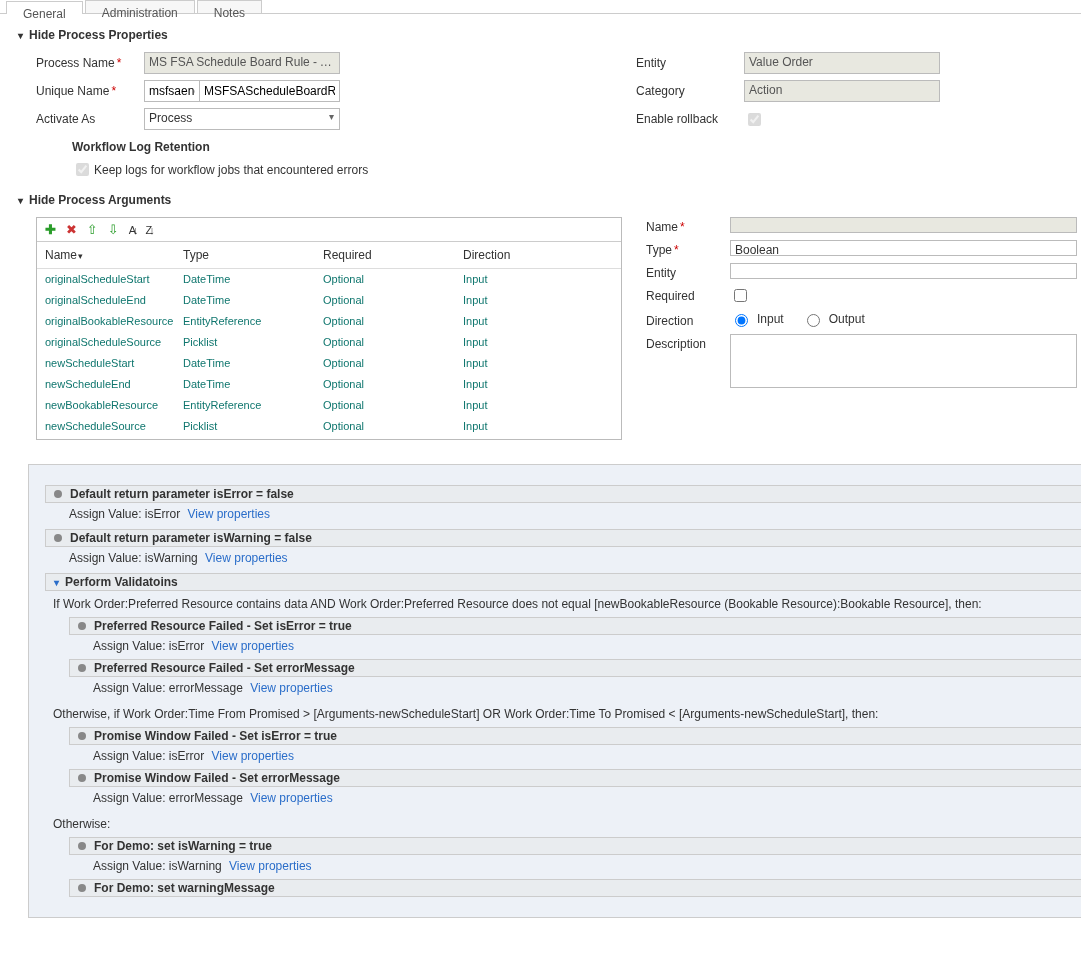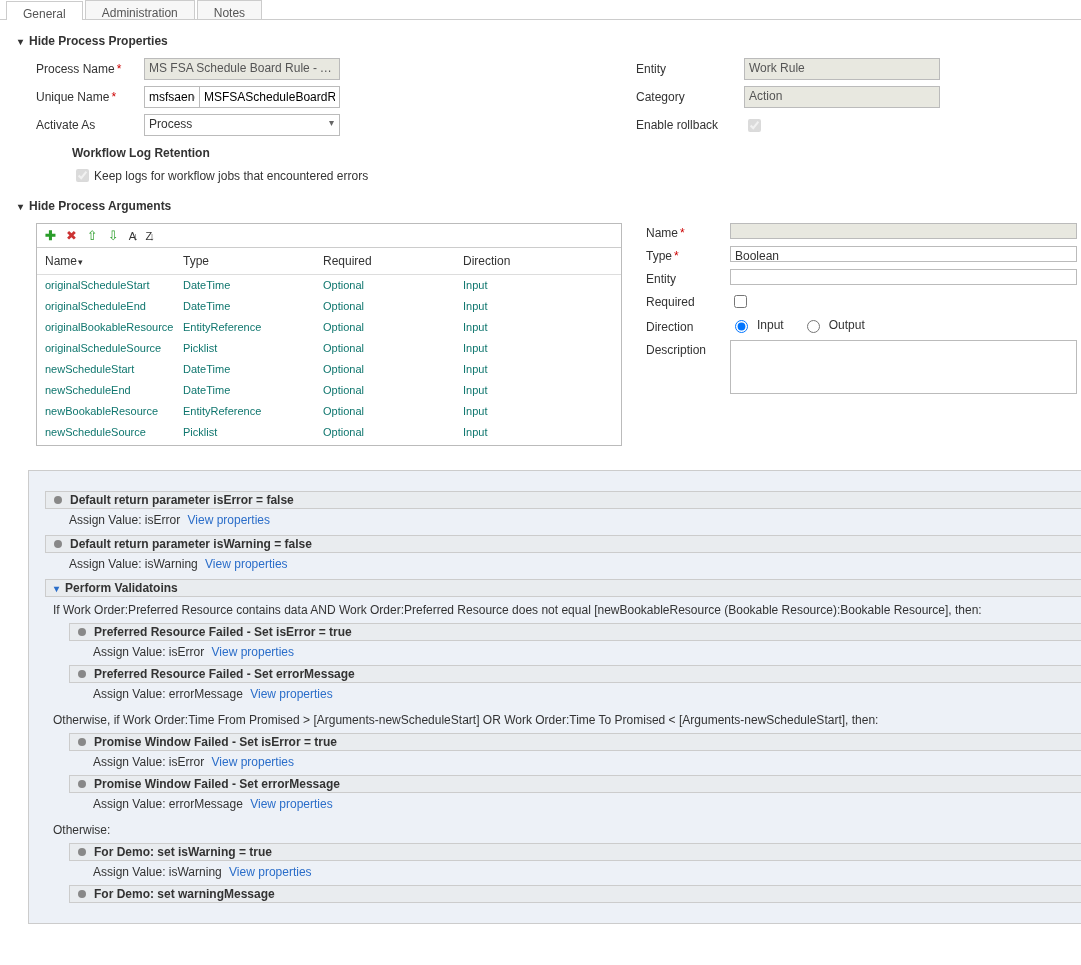--- a/index.html
+++ b/index.html
@@ -8,21 +8,21 @@
     font-family: "Segoe UI", Tahoma, sans-serif;
     font-size: 12px;
     color: #333;
     background: #fff;
     width: 1081px;
   }
   .tabs {
     display: flex;
     border-bottom: 1px solid #ccc;
     padding-left: 6px;
-    height: 20px;
+    height: 14px;
   }
   .tab {
     padding: 5px 16px 4px;
     border: 1px solid #ccc;
     border-bottom: none;
     margin-right: 2px;
     background: #f7f7f7;
     color: #555;
     cursor: pointer;
     font-size: 12px;
@@ -256,21 +256,21 @@
       <div class="wf-log-title">Workflow Log Retention</div>
       <div class="chk-row">
         <input type="checkbox" checked="" disabled="" style="">
         <span>Keep logs for workflow jobs that encountered errors</span>
       </div>
     </div>
   </div>
   <div class="props-col-right">
     <div class="prop-row">
       <div class="prop-label">Entity</div>
-      <div class="prop-readonly">Work Rule</div>
+      <div class="prop-readonly">Value Order</div>
     </div>
     <div class="prop-row">
       <div class="prop-label">Category</div>
       <div class="prop-readonly">Action</div>
     </div>
     <div class="prop-row">
       <div class="prop-label">Enable rollback</div>
       <input type="checkbox" checked="" disabled="" style="">
     </div>
   </div>

